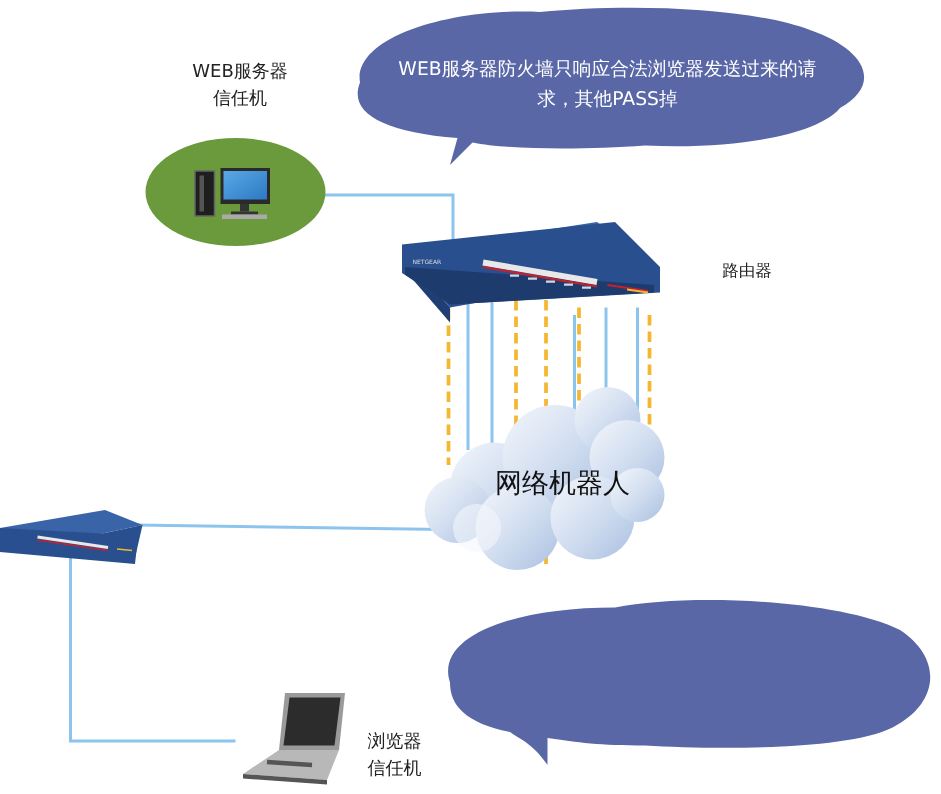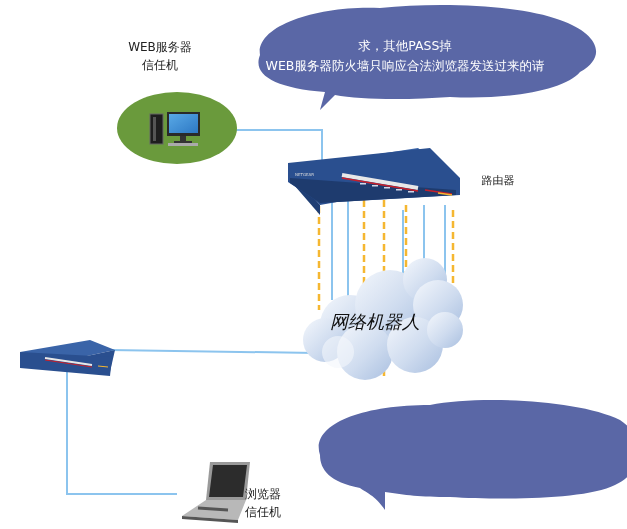--- a/index.html
+++ b/index.html
@@ -1,18 +1,18 @@
 <!DOCTYPE html>
 <html><head>
 <meta charset="utf-8">
 <style>
   html, body { margin:0; padding:0; background:#ffffff; }
   body { width:627px; height:529px; position:relative; overflow:hidden;
          font-family:"DejaVu Sans","Liberation Sans",sans-serif; }
-  #stage { position:absolute; left:0; top:0; width:516px; height:529px;padding-left:20px; }
+  #stage { position:absolute; left:0; top:0; width:516px; height:529px; }
   .label { position:absolute; font-size:12px; color:#222; text-align:center; line-height:18px; }
   .bubble-text { position:absolute; color:#ffffff; font-size:12.5px; text-align:center; line-height:20px; }
   .cloud-text { position:absolute; color:#111; font-size:18px; text-align:center; }
 </style>
 </head>
 <body>
 
 <div id="stage">
 <svg width="627" height="529" viewBox="0 0 627 529" xmlns="http://www.w3.org/2000/svg">
   <defs>
@@ -120,26 +120,26 @@
     <line x1="178" y1="508" x2="208" y2="510" stroke="#555" stroke-width="3"></line>
   </g>
 </svg>
 
   <div class="label" style="left:110px; top:38px; width:100px;">
     <div>WEB服务器</div>
     <div>信任机</div>
   </div>
 
   <div class="bubble-text" style="left:250px; top:36px; width:310px;">
+    <div>WEB服务器防火墙只响应合法浏览器发送过来的请</div>
     <div>求，其他PASS掉</div>
-    <div>WEB服务器防火墙只响应合法浏览器发送过来的请</div>
   </div>
 
   <div class="label" style="left:468px; top:172px; width:60px; font-size:11px;">路由器</div>
 
-  <div class="cloud-text" style="left:305px; top:310px; width:140px;font-style:italic;">网络机器人</div>
+  <div class="cloud-text" style="left:305px; top:310px; width:140px;">网络机器人</div>
 
 
   <div class="label" style="left:245px; top:485px; width:55px; text-align:left;font-family:Liberation Serif, serif;">
     <div>浏览器</div>
     <div>信任机</div>
   </div>
 </div>
 
 </body></html>

